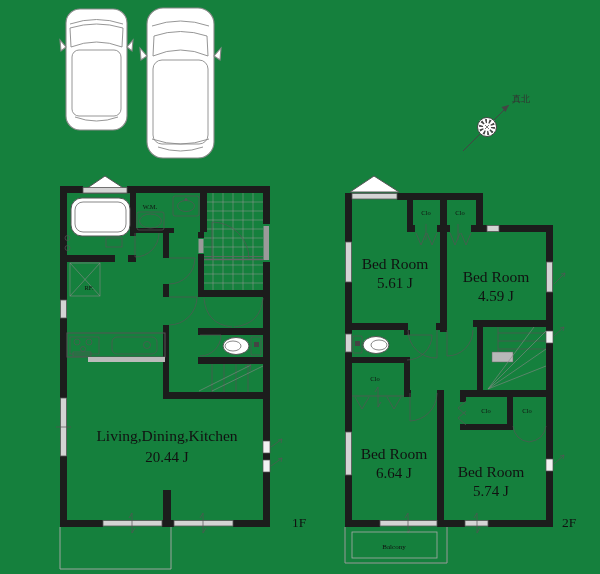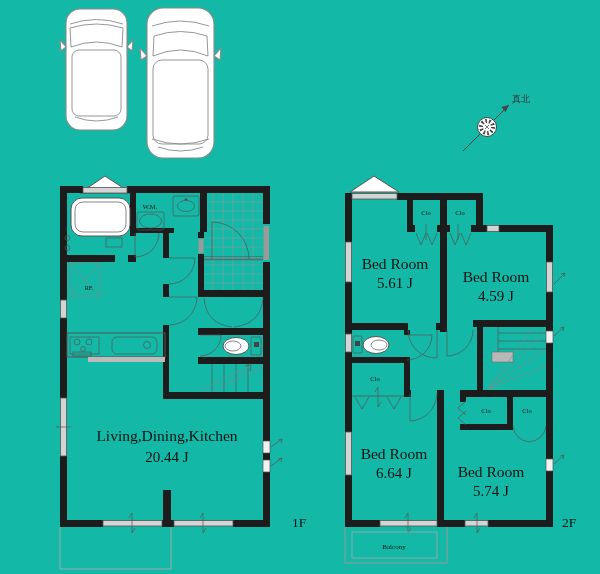--- a/index.html
+++ b/index.html
@@ -1,16 +1,16 @@
 <!DOCTYPE html>
 <html><head>
 <meta charset="utf-8">
 <style>
   html,body{margin:0;padding:0;background:#ffffff;}
-  .stage{position:relative;width:600px;height:574px;background:#14b8a6;overflow:hidden;}
+  .stage{position:relative;width:600px;height:574px;background:#15803d;overflow:hidden;}
   svg{display:block;}
   text{font-family:"Liberation Serif", serif;fill:#111;}
   .jp{font-family:"DejaVu Sans", sans-serif;fill:#333;}
   .walls{fill:#1c1c1c;stroke:none;}
   .thin{stroke:#555;stroke-width:1;fill:none;}
   .thin2{stroke:#555;stroke-width:0.7;fill:none;}
   .lite{stroke:#888;stroke-width:0.6;fill:none;}
   .tile{stroke:#9a9a9a;stroke-width:0.5;fill:none;}
   .winrect{fill:#d4d4d4;stroke:#555;stroke-width:0.8;}
   .fixt{fill:#ffffff;stroke:#555;stroke-width:1;}

